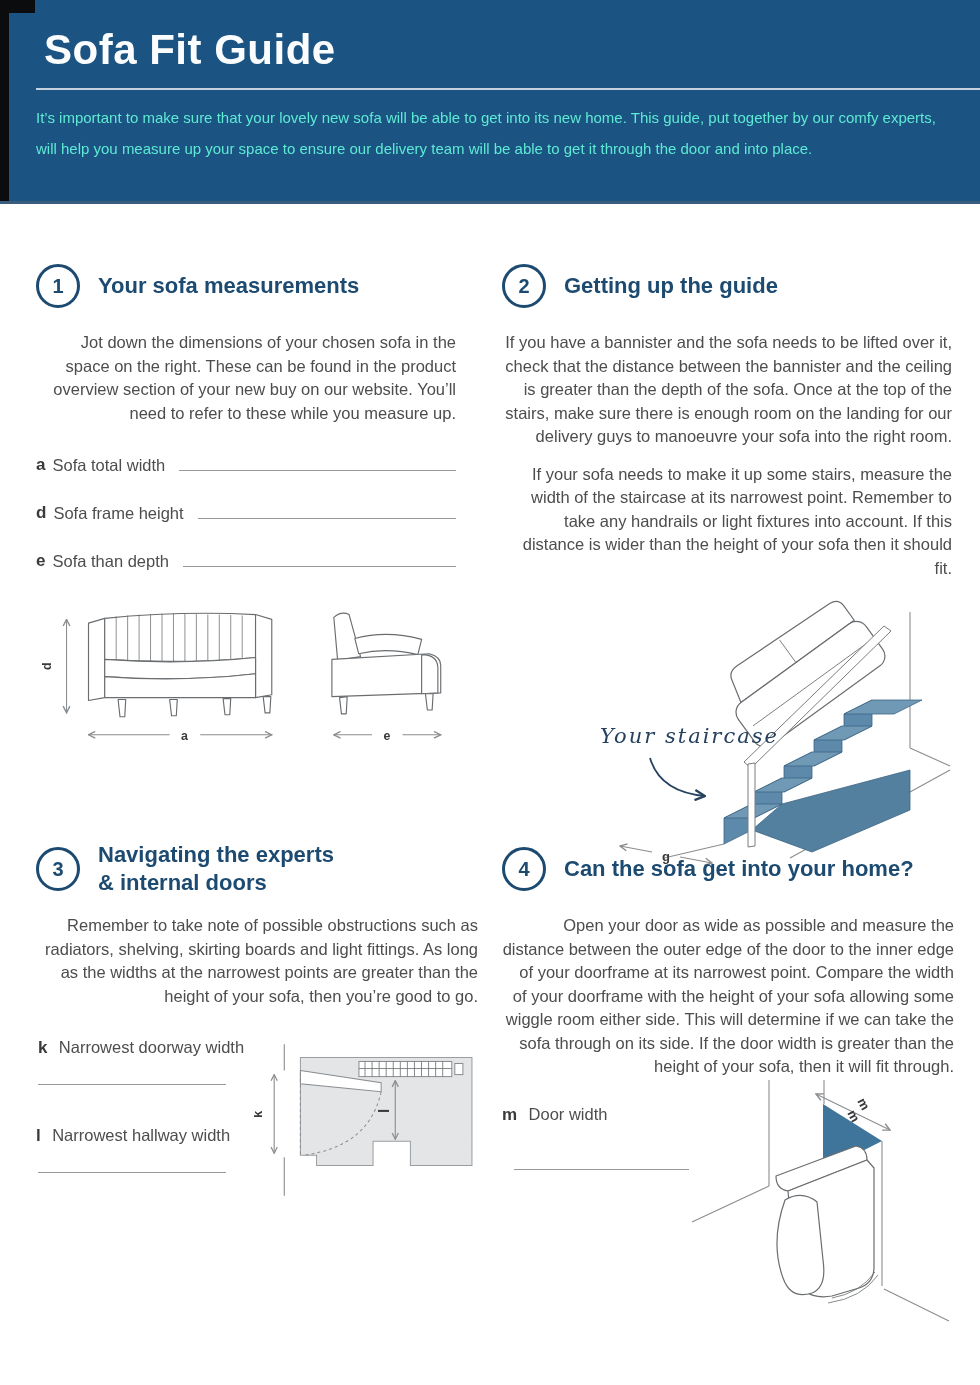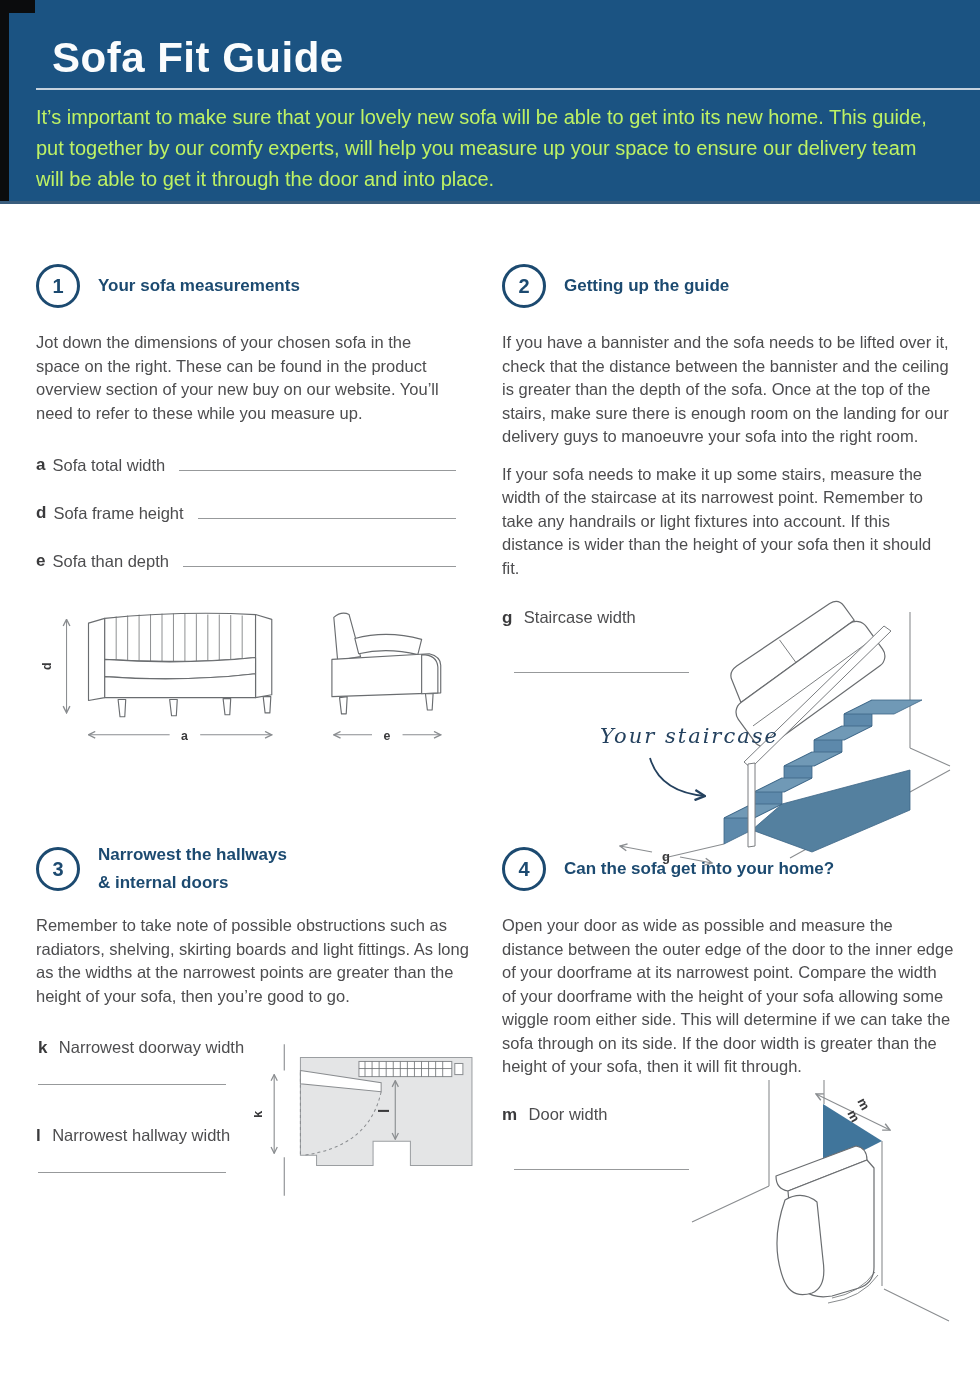--- a/index.html
+++ b/index.html
@@ -10,42 +10,42 @@
     --annotation:#24415e; --artifact:#0b0c0d;
   }
   html,body{margin:0;padding:0;}
   body{width:980px;height:1385px;background:#ffffff;overflow:hidden;
        font-family:"Liberation Sans",sans-serif;color:var(--body-text);position:relative;}
   .page{position:absolute;inset:0;}
 
   
   .hdr{position:absolute;left:0;top:0;width:980px;height:204px;background:var(--header-bg);
        border-bottom:3px solid var(--header-border);box-sizing:border-box;}
-  .hdr h1{margin:16px;position:absolute;left:36px;top:18px;font-size:42px;font-weight:bold;
+  .hdr h1{margin:8px;position:absolute;left:36px;top:18px;font-size:42px;font-weight:bold;
           letter-spacing:.5px;color:#fafcfd;}
   .rule{position:absolute;left:36px;right:0;top:88px;height:2px;background:var(--header-rule);opacity:.9;}
-  .intro{margin:0;position:absolute;left:36px;top:102px;width:912px;font-size:20px;
-         line-height:31px;color:#bef264;font-weight:400;}
+  .intro{margin:0;position:absolute;left:36px;top:102px;width:912px;font-size:15px;
+         line-height:31px;color:#5eead4;font-weight:400;}
   .artifact{position:absolute;background:var(--artifact);}
   .a1{left:0;top:0;width:9px;height:201px;}
   .a2{left:0;top:0;width:35px;height:13px;}
 
   
   .sec{position:absolute;}
   #s1{left:36px;top:255px;width:420px;}
   #s2{left:502px;top:255px;width:450px;}
   #s3{left:36px;top:838px;width:442px;}
   #s4{left:502px;top:838px;width:452px;}
 
   .sec-head{display:flex;align-items:center;gap:18px;min-height:62px;}
   .num{width:38px;height:38px;border:3px solid var(--accent);border-radius:50%;
        display:flex;align-items:center;justify-content:center;flex:0 0 auto;
        font-size:20px;font-weight:bold;color:var(--accent);}
-  .sec-title{margin:0;font-size:17px;line-height:28px;font-weight:bold;color:var(--accent);}
-  .body{margin:14px 0 0;font-size:16.5px;line-height:23.5px;color:var(--body-text);}
+  .sec-title{margin:0;font-size:22px;line-height:28px;font-weight:bold;color:var(--accent);}
+  .body{margin:14px 0 0;font-size:16.5px;line-height:23.5px;color:var(--body-text);text-align:right;}
 
   
   .fk{font-weight:bold;color:#3a3a3c;margin-right:7px;font-size:17px;}
   .flabel{font-size:16.5px;color:var(--body-text);}
   .fline{flex:1;border-bottom:1.5px solid var(--line);margin-left:14px;transform:translateY(-4px);}
   .fields1{margin-top:30px;}
   .frow{display:flex;align-items:flex-end;margin-bottom:28px;}
 
   .field-block{position:absolute;left:0;width:210px;}
   .field-block .line{height:0;border-bottom:1.5px solid var(--line);width:175px;margin:44px 0 0 12px;}
@@ -148,25 +148,20 @@
 
   <section class="sec" id="s2">
     <div class="sec-head">
       <div class="num">2</div>
       <h2 class="sec-title">Getting up the guide</h2>
     </div>
     <p class="body">If you have a bannister and the sofa needs to be lifted over it, check that the distance between the bannister and the ceiling is greater than the depth of the sofa. Once at the top of the stairs, make sure there is enough room on the landing for our delivery guys to manoeuvre your sofa into the right room.</p>
     <p class="body">If your sofa needs to make it up some stairs, measure the width of the staircase at its narrowest point. Remember to take any handrails or light fixtures into account. If this distance is wider than the height of your sofa then it should fit.</p>
 
     <div class="illus-area" style="height:288px;margin-top:16px;">
-      <div class="field-block" style="top:12px;">
-        <span class="fk">g</span>
-        <span class="flabel">Staircase width</span>
-        <div class="line"></div>
-      </div>
 
       <svg width="450" height="270" viewBox="0 0 450 270" style="position:absolute;left:0;top:4px;">
         <defs>
           <marker id="ar2" viewBox="0 0 10 10" refX="9" refY="5" markerWidth="8" markerHeight="8" orient="auto-start-reverse">
             <path d="M1,1 L9,5 L1,9" fill="none" stroke="#8a8d90" stroke-width="1.6"></path>
           </marker>
           <marker id="ar2b" viewBox="0 0 10 10" refX="9" refY="5" markerWidth="7" markerHeight="7" orient="auto">
             <path d="M1,1 L9,5 L1,9" fill="none" stroke="#24415e" stroke-width="1.8"></path>
           </marker>
         </defs>
@@ -202,21 +197,21 @@
 
         <text class="annot" x="98" y="143">Your staircase</text>
         <path class="annotline" d="M148,158 Q158,192 203,196" marker-end="url(#ar2b)"></path>
       </svg>
     </div>
   </section>
 
   <section class="sec" id="s3">
     <div class="sec-head">
       <div class="num">3</div>
-      <h2 class="sec-title"><span>Narrowest the hallways</span><br><span>&amp; internal doors</span></h2>
+      <h2 class="sec-title"><span>Navigating the experts</span><br><span>&amp; internal doors</span></h2>
     </div>
     <p class="body">Remember to take note of possible obstructions such as radiators, shelving, skirting boards and light fittings. As long as the widths at the narrowest points are greater than the height of your sofa, then you’re good to go.</p>
 
     <div class="illus-area" style="height:210px;margin-top:10px;">
       <div class="field-block short" style="top:20px;text-align:center;">
         <span class="fk">k</span>
         <span class="flabel">Narrowest doorway width</span>
         <div class="line"></div>
       </div>
       <div class="field-block short" style="top:108px;">

